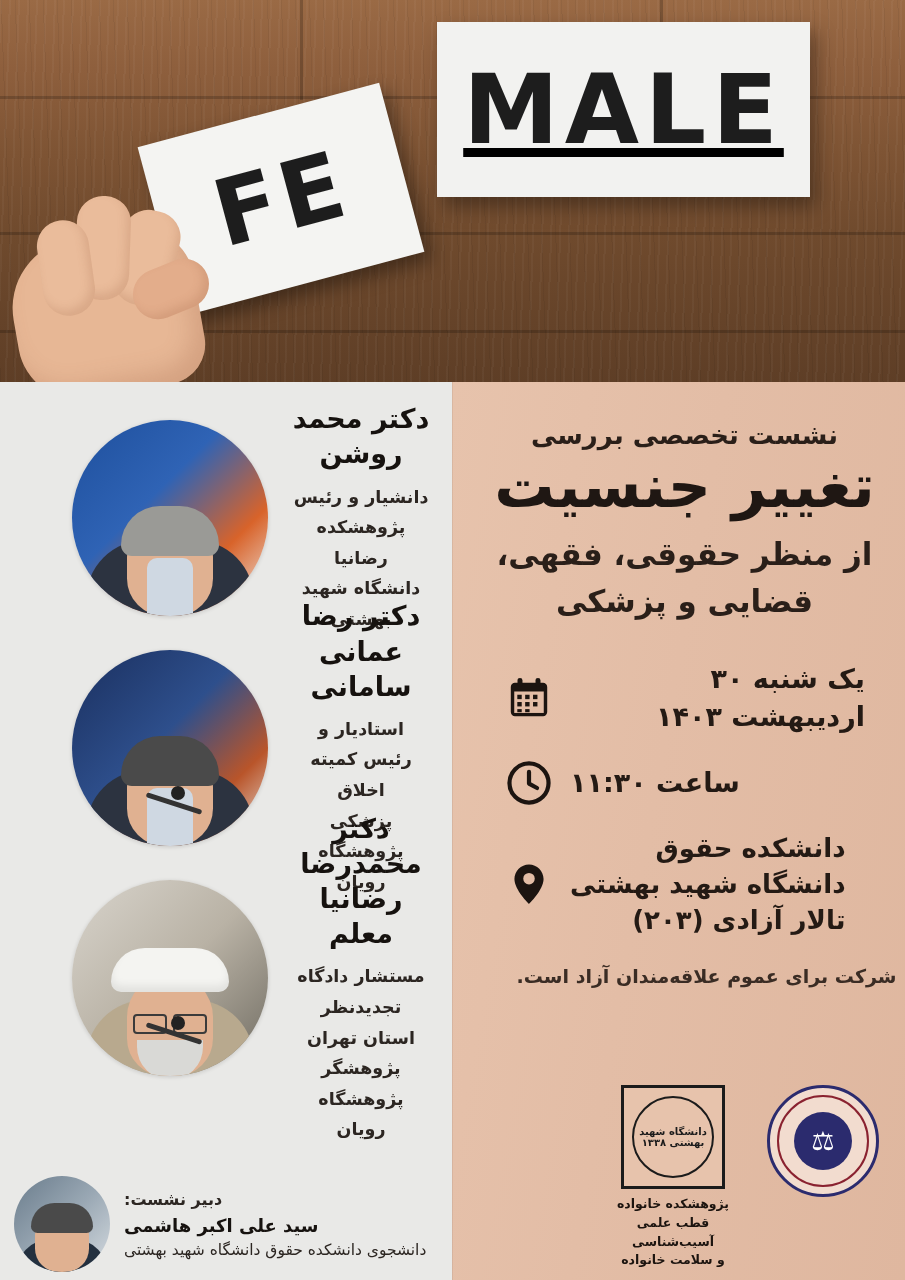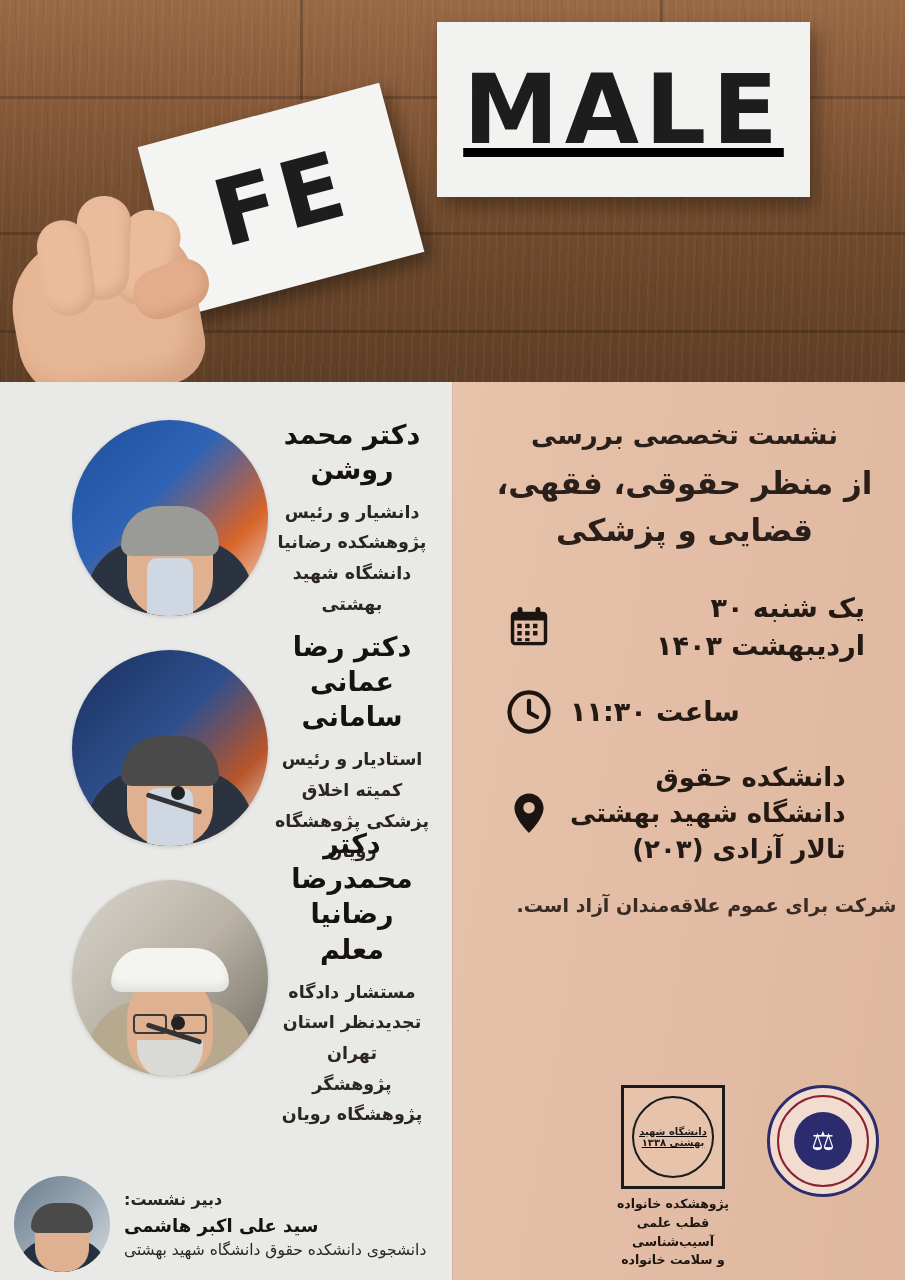--- a/index.html
+++ b/index.html
@@ -161,21 +161,20 @@
     display: flex; flex-direction: row-reverse; align-items: flex-start; gap: 22px;
     padding: 0 8px;
   }
   .logo-box { text-align: center; width: 128px; }
   .sbu-logo {
     width: 104px; height: 104px; margin: 0 auto;
     border: 3px solid #1b1b1b;
     display: flex; align-items: center; justify-content: center;
     background: #e7c3ac;
     position: relative;
-    text-decoration: underline;
   }
   .sbu-logo .inner {
     width: 82px; height: 82px; border: 2px solid #1b1b1b; border-radius: 50%;
     display:flex; align-items:center; justify-content:center;
     font-size: 10px; font-weight: 700; color:#1b1b1b; line-height:1.1;
     text-align:center;
   }
   .logo-caption {
     font-size: 12.5px; font-weight: 700; color: #1c140f; margin-top: 6px; line-height: 1.5;
   }
@@ -193,21 +192,21 @@
   .assoc-core {
     width: 58px; height: 58px; border-radius: 50%;
     background: #2b2b6e;
     display:flex; align-items:center; justify-content:center;
     color:#fff; font-size: 26px;
   }
 
   
   .speaker {
     display: flex; flex-direction: row-reverse; align-items: center;
-    padding: 0 22px 0 24px;
+    gap: 18px; padding: 0 22px 0 24px;
     height: 216px;
     margin-left: 48px;
   }
   .speaker.s1 { margin-top: 28px; }
   .speaker.s2 { margin-top: 14px; }
   .speaker.s3 { margin-top: 14px; }
   .portrait {
     width: 196px; height: 196px; border-radius: 50%;
     flex: 0 0 196px;
     overflow: hidden; position: relative;
@@ -333,20 +332,21 @@
       <div class="finger thumb"></div>
     </div>
   </div>
 
   <div class="body">
 
     <div class="right-col">
 
       <div class="headline">
         <div class="kicker">نشست تخصصی بررسی</div>
+        <div class="title-main">تغییر جنسیت</div>
         <div class="subtitle">از منظر حقوقی، فقهی،</div>
         <div class="subtitle" style="margin-top:0;">قضایی و پزشکی</div>
       </div>
 
       <div class="info">
 
         <div class="info-row">
           <div class="info-icon">
             <svg width="46" height="46" viewBox="0 0 24 24" fill="none">
               <rect x="2.5" y="4" width="19" height="17.5" rx="2.2" fill="#1c1410"></rect>

